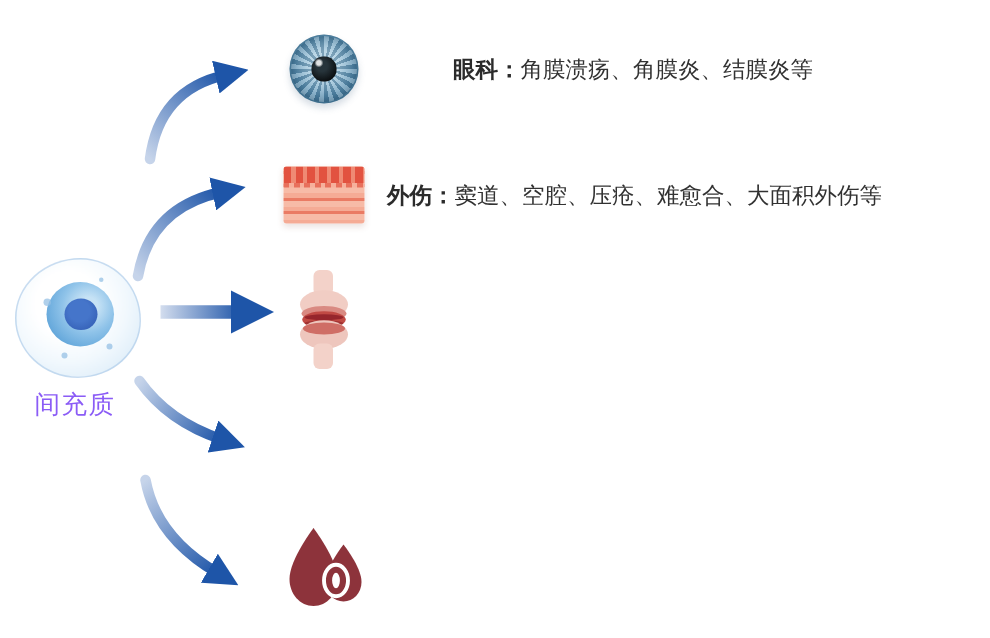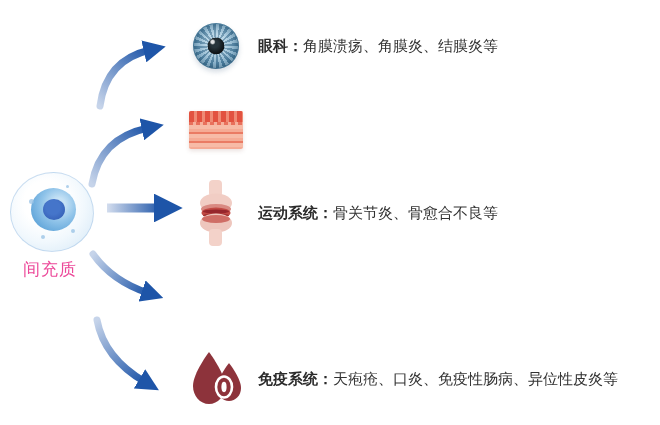--- a/index.html
+++ b/index.html
@@ -22,25 +22,25 @@
     position:absolute;left:12px;top:11px;width:22px;height:21px;border-radius:50%;
     background:radial-gradient(circle at 45% 40%, #4575ca 0 40%, #2e57ae 100%);
   }
   .cell-dot{position:absolute;border-radius:50%;background:rgba(150,192,228,.75);}
   .dot1{width:5px;height:5px;left:18px;top:26px;}
   .dot2{width:4px;height:4px;left:30px;top:62px;}
   .dot3{width:4px;height:4px;left:60px;top:56px;}
   .dot4{width:3px;height:3px;left:55px;top:12px;}
   .source-label{
     position:absolute;left:2px;top:257px;width:96px;text-align:center;
-    font-size:17px;line-height:1.5;color:#ec4899;font-weight:500;letter-spacing:1px;
+    font-size:17px;line-height:1.5;color:#8b5cf6;font-weight:500;letter-spacing:1px;
   }
   
   .row{position:absolute;left:184px;height:70px;display:flex;align-items:center;}
-  .row1{top:11px;} .row2{top:95px;} .row3{top:178px;} .row4{top:260px;} .row5{top:344px;}
+  .row1{top:11px;gap:44px;} .row2{top:95px;} .row3{top:178px;} .row4{top:260px;} .row5{top:344px;}
   .icon-box{width:64px;display:flex;justify-content:center;align-items:center;flex:0 0 64px;}
   .row-text{margin-left:10px;font-size:15px;white-space:nowrap;color:#323232;}
   .row-cat{font-weight:bold;color:#2b2b2b;}
   
   .icon-eye{
     width:46px;height:46px;border-radius:50%;position:relative;
     background:radial-gradient(circle at 50% 45%, #a5cadf 0 28%, #6197b8 58%, #2d5d7e 98%);
     box-shadow:inset 0 0 7px rgba(8,40,62,.45), 0 3px 5px rgba(70,100,130,.22);
   }
   .icon-eye::before{
@@ -125,49 +125,46 @@
     </div>
     <div class="row-text">
       <span class="row-cat">眼科：</span><span>角膜溃疡、角膜炎、结膜炎等</span>
     </div>
   </div>
 
   <div class="row row2">
     <div class="icon-box">
       <div class="icon-skin"></div>
     </div>
+    <div class="row-text">
+      <span class="row-cat">外伤：</span><span>窦道、空腔、压疮、难愈合、大面积外伤等</span>
+    </div>
   </div>
 
   <div class="row row3">
     <div class="icon-box">
       <svg width="48" height="66" viewBox="0 0 48 66">
         <rect x="17" y="0" width="13" height="17" rx="4" fill="#f3d2c9"></rect>
         <ellipse cx="24" cy="23" rx="16" ry="9.5" fill="#f1cdc4"></ellipse>
         <ellipse cx="24" cy="29" rx="15" ry="5" fill="#d98a82"></ellipse>
         <ellipse cx="24" cy="33" rx="14.5" ry="5.5" fill="#c14a44"></ellipse>
         <ellipse cx="24" cy="31.5" rx="13" ry="2" fill="#96262c"></ellipse>
         <ellipse cx="24" cy="35.5" rx="13" ry="2" fill="#a03232"></ellipse>
         <ellipse cx="24" cy="43" rx="16" ry="9.5" fill="#eec6bd"></ellipse>
         <ellipse cx="24" cy="39" rx="14" ry="4" fill="#cf6e66"></ellipse>
         <rect x="17" y="49" width="13" height="17" rx="4" fill="#f3d2c9"></rect>
       </svg>
     </div>
-    <div class="row-text">
-      <span class="row-cat">运动系统：</span><span>骨关节炎、骨愈合不良等</span>
-    </div>
   </div>
 
 
   <div class="row row5">
     <div class="icon-box">
       <svg width="52" height="58" viewBox="0 0 52 58">
         <path d="M19,2 C19,2 3,23 3,36 C3,46 10,54 19,54 C28,54 35,46 35,36 C35,23 19,2 19,2 Z" fill="#8d333b"></path>
         <path d="M39,13 C39,13 27,28 27,38 C27,45.5 32.5,51 39,51 C45.5,51 51,45.5 51,38 C51,28 39,13 39,13 Z" fill="#8d333b"></path>
         <ellipse cx="34" cy="37" rx="8" ry="10.5" fill="none" stroke="#ffffff" stroke-width="2.6"></ellipse>
         <ellipse cx="34" cy="37" rx="2.6" ry="5.2" fill="#ffffff"></ellipse>
       </svg>
     </div>
-    <div class="row-text">
-      <span class="row-cat">免疫系统：</span><span>天疱疮、口炎、免疫性肠病、异位性皮炎等</span>
-    </div>
   </div>
 
 </div>
 
 </body></html>

